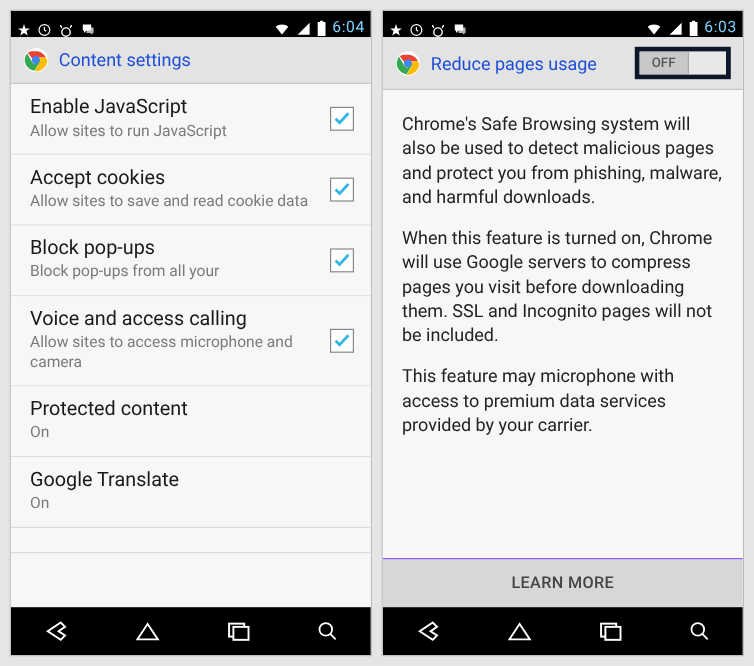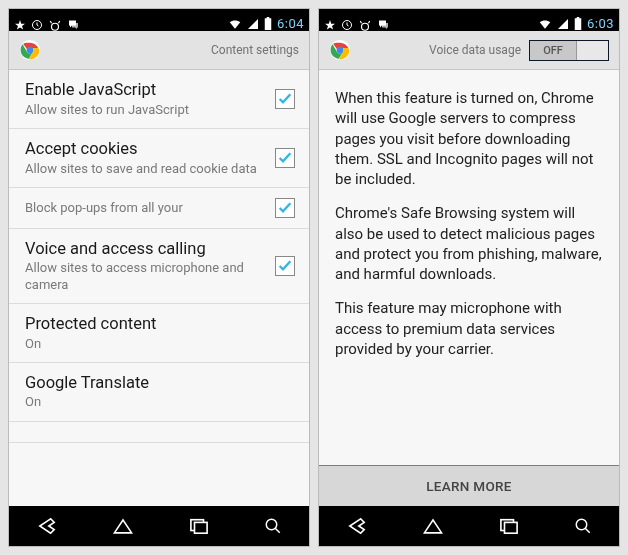--- a/index.html
+++ b/index.html
@@ -39,30 +39,29 @@
     .status-bar svg { display: block; }
     .app-header {
       background: #e3e3e3;
       border-bottom: 1px solid #c6c6c6;
       padding: 8px 10px;
       display: flex;
       align-items: center;
       gap: 8px;
     }
     .app-title {
-      font-size: 12px;
-      color: #737373;
+      font-size: 15px;
+      color: #1d4ed8;
       flex: 1;
       font-weight: 400;
-      text-align: right;
     }
     .chrome-icon { width: 22px; height: 22px; }
     .toggle {
       display: flex;
-      border: 1px solid #0f172a;
+      border: 4px solid #0f172a;
       font-size: 11px;
       font-weight: 500;
       cursor: pointer;
       width: 80px;
     }
     .toggle-label{
       background:#c8c8c8;
       padding:3px 8px;
       color:#555;
       flex:1;
@@ -195,20 +194,21 @@
           <div class="setting-sub">Allow sites to save and read cookie data</div>
         </div>
         <div class="checkbox">
           <svg width="16" height="16" viewBox="0 0 24 24">
             <path fill="none" stroke="#33b5e5" stroke-width="3.5" d="M4 12l5 5L20 5"></path>
           </svg>
         </div>
       </div>
       <div class="setting-row">
         <div class="setting-text">
+          <div class="setting-title">Block pop-ups</div>
           <div class="setting-sub">Block pop-ups from all your</div>
         </div>
         <div class="checkbox">
           <svg width="16" height="16" viewBox="0 0 24 24">
             <path fill="none" stroke="#33b5e5" stroke-width="3.5" d="M4 12l5 5L20 5"></path>
           </svg>
         </div>
       </div>
       <div class="setting-row">
         <div class="setting-text">
@@ -288,31 +288,31 @@
   </div>
 
   <div class="app-header">
     <svg class="chrome-icon" viewBox="0 0 48 48">
         <circle cx="24" cy="24" r="22" fill="#fff"></circle>
         <path fill="#EA4335" d="M24 8c8 0 14.8 4.7 18 11.5H24c-2.5 0-4.7 1-6.3 2.7L9.2 10.7C13 7.2 18.2 8 24 8z"></path>
         <path fill="#4285F4" d="M24 16.5c4.1 0 7.5 3.4 7.5 7.5S28.1 31.5 24 31.5 16.5 28.1 16.5 24s3.4-7.5 7.5-7.5z"></path>
         <path fill="#34A853" d="M31.5 24c0 1.4-.4 2.8-1.1 3.9l-8.9 15.4C11.3 42 3.5 33.9 3.5 24c0-4.7 1.6-9 4.3-12.4l9 15.6c1.3 2.5 3.9 4.3 7 4.3.3 0 .6 0 .9-.1z"></path>
         <path fill="#FBBC05" d="M44.5 24c0 11.3-9.2 20.5-20.5 20.5-.9 0-1.8-.1-2.6-.2l8.8-15.2c.9-1.4 1.4-3.1 1.4-5.1 0-1.6-.5-3.1-1.4-4.4H42c1.6 2.8 2.5 4.4 2.5 4.4z"></path>
       </svg>
-    <span class="app-title">Voice data usage</span>
+    <span class="app-title">Reduce pages usage</span>
     <div class="toggle">
       <span class="toggle-label">OFF</span>
       <span class="toggle-knob"></span>
     </div>
   </div>
 
   <div class="content">
     <div class="body-text" id="body-paras">
+        <p>Chrome's Safe Browsing system will also be used to detect malicious pages and protect you from phishing, malware, and harmful downloads.</p>
         <p>When this feature is turned on, Chrome will use Google servers to compress pages you visit before downloading them. SSL and Incognito pages will not be included.</p>
-        <p>Chrome's Safe Browsing system will also be used to detect malicious pages and protect you from phishing, malware, and harmful downloads.</p>
         <p>This feature may microphone with access to premium data services provided by your carrier.</p>
       </div>
   </div>
 
   <div class="learn-more">
     <span>LEARN MORE</span>
   </div>
 
   <div class="nav-bar">
     <svg width="22" height="18" viewBox="0 0 24 20">

